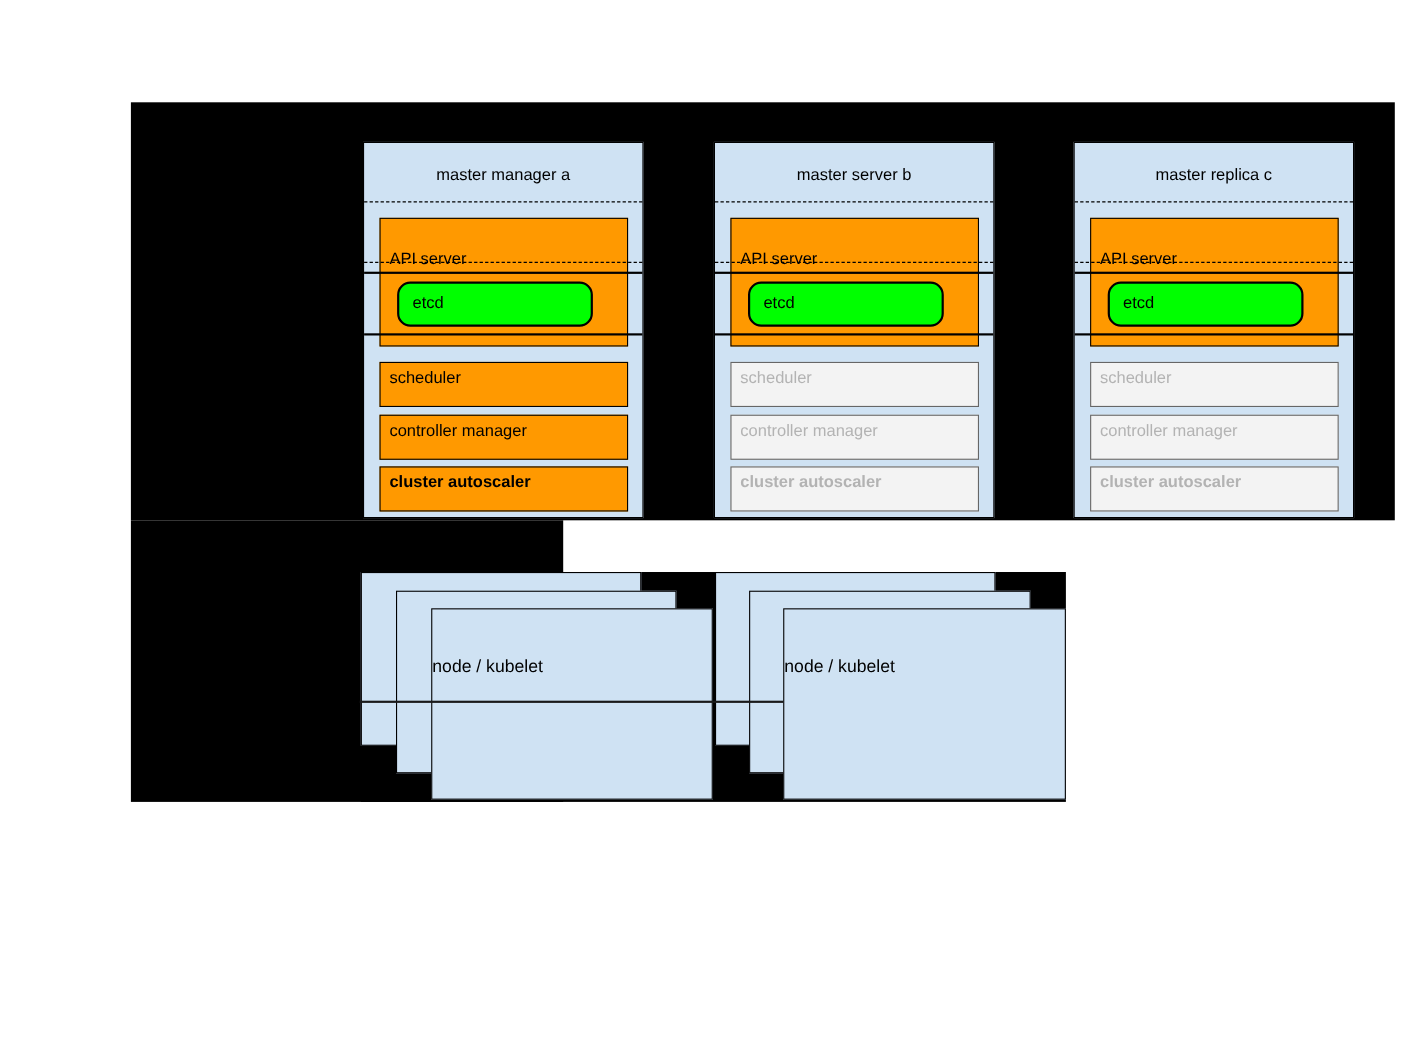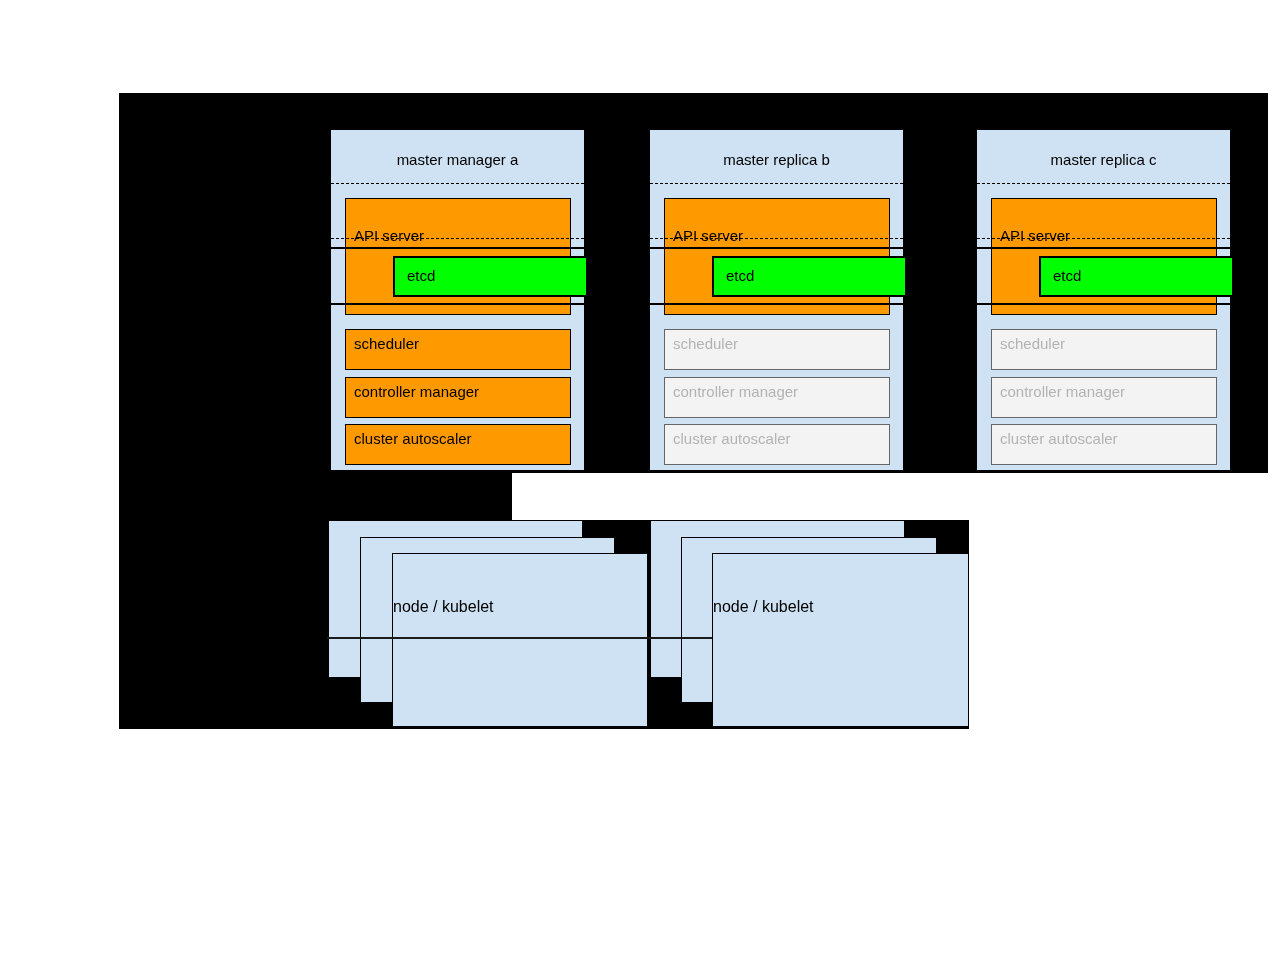--- a/index.html
+++ b/index.html
@@ -33,35 +33,34 @@
   .l3{top:117px;}
   .l4{top:173px;}
 
   .api-box{
     position:absolute;left:14px;top:68px;width:226px;height:117px;
     background:var(--orange);border:1px solid #000;box-sizing:border-box;
   }
   .api-label{padding:28px 0 0 8px;font-size:15px;color:#000;}
 
   .etcd-box{
-    position:absolute;left:30px;top:126px;width:195px;height:41px;
-    background:var(--green);border:2px solid #000;border-radius:0;
+    position:absolute;left:30px;top:126px;width:178px;height:41px;
+    background:var(--green);border:2px solid #000;border-radius:12px;
     box-sizing:border-box;
-    margin-left:32px;
   }
   .etcd-label{display:block;padding-left:12px;line-height:36px;font-size:15px;color:#000;}
 
   .comp{
     position:absolute;left:14px;width:226px;height:41px;
     background:var(--orange);border:1px solid #000;box-sizing:border-box;
     font-size:15px;color:#000;line-height:28px;padding-left:8px;
   }
   .comp.sched{top:199px;}
   .comp.cm{top:247px;}
-  .comp.ca{top:294px;}
+  .comp.ca{top:294px;font-weight:bold;}
 
   .replica.inactive .comp{
     background:var(--inactive-fill);
     border:1px solid var(--inactive-border);
     color:var(--inactive-text);
   }
 
   
   .nbox{
     position:absolute;background:var(--blue);
@@ -97,21 +96,21 @@
     <div class="etcd-box">
       <span class="etcd-label">etcd</span>
     </div>
     <div class="hline solid l4"></div>
     <div class="comp sched">scheduler</div>
     <div class="comp cm">controller manager</div>
     <div class="comp ca">cluster autoscaler</div>
   </div>
 
   <div class="replica replica-b inactive">
-    <div class="replica-title">master replica b</div>
+    <div class="replica-title">master server b</div>
     <div class="hline dashed l1"></div>
     <div class="api-box">
       <div class="api-label">API server</div>
     </div>
     <div class="hline dashed l2"></div>
     <div class="hline solid l3"></div>
     <div class="etcd-box">
       <span class="etcd-label">etcd</span>
     </div>
     <div class="hline solid l4"></div>

